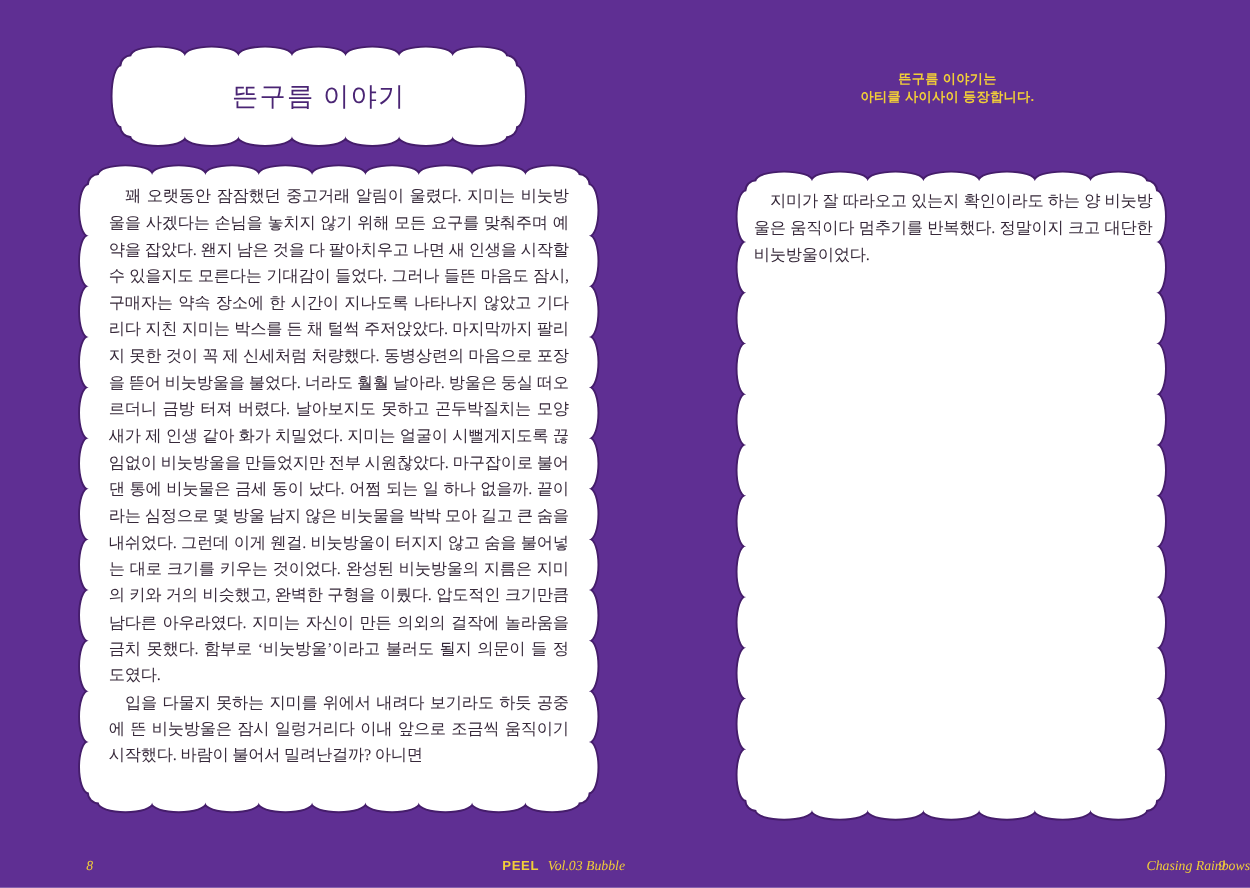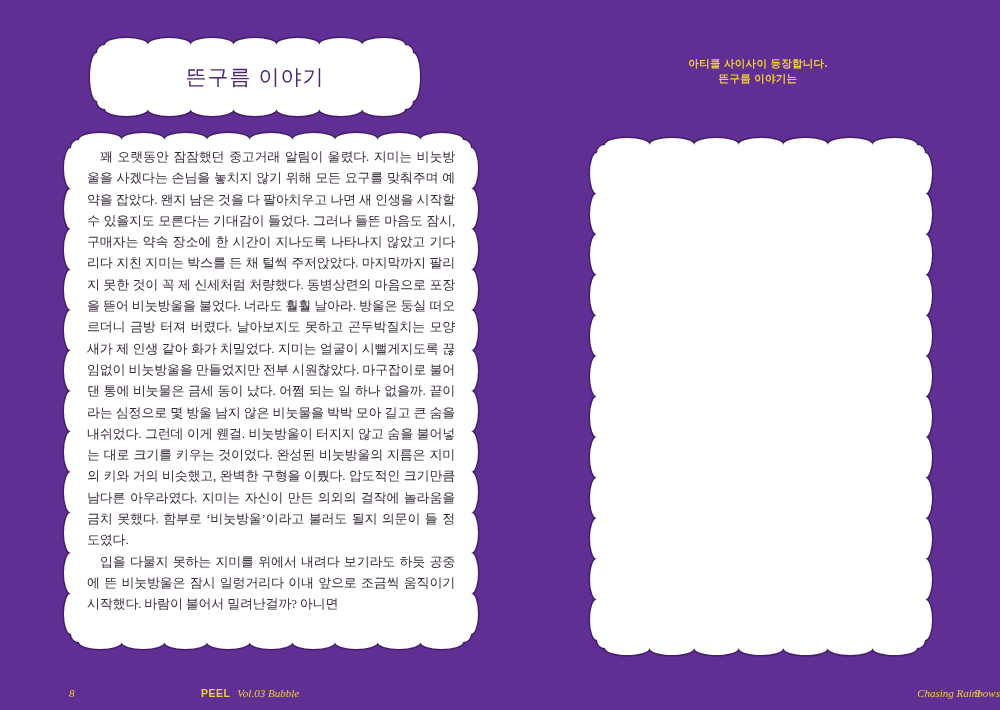--- a/index.html
+++ b/index.html
@@ -45,21 +45,21 @@
     margin:13px 0 13px 0 !important;
     color:#e8508c !important; font-weight:bold; text-indent:13px;
   }
 
   
   .footer-item {
     position:absolute; top:687px; color:#f1ce38; font-size:11px; font-style:italic;
   }
   #footer-pagenum-left  { left:69px; }
   #footer-pagenum-right { right:20px; }
-  #footer-center-left   { left:0; width:500px; text-align:center; font-style:normal; }
+  #footer-center-left   { left:0; width:500px; text-align:right; font-style:normal; }
   #footer-center-right  { left:500px; width:500px; text-align:right; }
   .brand {
     font-family:"Liberation Sans","DejaVu Sans",sans-serif;
     font-weight:bold; font-style:normal; font-size:10.5px; letter-spacing:0.5px;
   }
   .volume { font-style:italic; font-size:11px; margin-left:7px; }
 </style>
 </head>
 <body>
 
@@ -68,39 +68,40 @@
   <div class="cloud" id="title-cloud">
       <svg class="cloud-svg" viewBox="-4 -4 338 86">
         <path d="M 15 7 a 21.428571428571427 7 0 0 1 42.857142857142854 0 a 21.428571428571427 7 0 0 1 42.857142857142854 0 a 21.428571428571427 7 0 0 1 42.857142857142854 0 a 21.428571428571427 7 0 0 1 42.857142857142854 0 a 21.428571428571427 7 0 0 1 42.857142857142854 0 a 21.428571428571427 7 0 0 1 42.857142857142854 0 a 21.428571428571427 7 0 0 1 42.857142857142854 0 a 8 8 0 0 1 8 8 a 7 24 0 0 1 0 48 a 8 8 0 0 1 -8 8 a 21.428571428571427 7 0 0 1 -42.857142857142854 0 a 21.428571428571427 7 0 0 1 -42.857142857142854 0 a 21.428571428571427 7 0 0 1 -42.857142857142854 0 a 21.428571428571427 7 0 0 1 -42.857142857142854 0 a 21.428571428571427 7 0 0 1 -42.857142857142854 0 a 21.428571428571427 7 0 0 1 -42.857142857142854 0 a 21.428571428571427 7 0 0 1 -42.857142857142854 0 a 8 8 0 0 1 -8 -8 a 7 24 0 0 1 0 -48 a 8 8 0 0 1 8 -8 Z"></path>
       </svg>
     <div class="cloud-content">
       <div class="page-title">뜬구름 이야기</div>
     </div>
   </div>
 
   <div id="caption">
+    <div>뜬구름 이야기는</div>
     <div>아티클 사이사이 등장합니다.</div>
-    <div>뜬구름 이야기는</div>
   </div>
 
   <div class="cloud" id="left-body-cloud">
       <svg class="cloud-svg" viewBox="-4 -4 422 524">
         <path d="M 15 7 a 21.333333333333332 7 0 0 1 42.666666666666664 0 a 21.333333333333332 7 0 0 1 42.666666666666664 0 a 21.333333333333332 7 0 0 1 42.666666666666664 0 a 21.333333333333332 7 0 0 1 42.666666666666664 0 a 21.333333333333332 7 0 0 1 42.666666666666664 0 a 21.333333333333332 7 0 0 1 42.666666666666664 0 a 21.333333333333332 7 0 0 1 42.666666666666664 0 a 21.333333333333332 7 0 0 1 42.666666666666664 0 a 21.333333333333332 7 0 0 1 42.666666666666664 0 a 8 8 0 0 1 8 8 a 7 20.25 0 0 1 0 40.5 a 7 20.25 0 0 1 0 40.5 a 7 20.25 0 0 1 0 40.5 a 7 20.25 0 0 1 0 40.5 a 7 20.25 0 0 1 0 40.5 a 7 20.25 0 0 1 0 40.5 a 7 20.25 0 0 1 0 40.5 a 7 20.25 0 0 1 0 40.5 a 7 20.25 0 0 1 0 40.5 a 7 20.25 0 0 1 0 40.5 a 7 20.25 0 0 1 0 40.5 a 7 20.25 0 0 1 0 40.5 a 8 8 0 0 1 -8 8 a 21.333333333333332 7 0 0 1 -42.666666666666664 0 a 21.333333333333332 7 0 0 1 -42.666666666666664 0 a 21.333333333333332 7 0 0 1 -42.666666666666664 0 a 21.333333333333332 7 0 0 1 -42.666666666666664 0 a 21.333333333333332 7 0 0 1 -42.666666666666664 0 a 21.333333333333332 7 0 0 1 -42.666666666666664 0 a 21.333333333333332 7 0 0 1 -42.666666666666664 0 a 21.333333333333332 7 0 0 1 -42.666666666666664 0 a 21.333333333333332 7 0 0 1 -42.666666666666664 0 a 8 8 0 0 1 -8 -8 a 7 20.25 0 0 1 0 -40.5 a 7 20.25 0 0 1 0 -40.5 a 7 20.25 0 0 1 0 -40.5 a 7 20.25 0 0 1 0 -40.5 a 7 20.25 0 0 1 0 -40.5 a 7 20.25 0 0 1 0 -40.5 a 7 20.25 0 0 1 0 -40.5 a 7 20.25 0 0 1 0 -40.5 a 7 20.25 0 0 1 0 -40.5 a 7 20.25 0 0 1 0 -40.5 a 7 20.25 0 0 1 0 -40.5 a 7 20.25 0 0 1 0 -40.5 a 8 8 0 0 1 8 -8 Z"></path>
       </svg>
     <div class="cloud-content body-text">
       <p class="indent">꽤 오랫동안 잠잠했던 중고거래 알림이 울렸다. 지미는 비눗방울을 사겠다는 손님을 놓치지 않기 위해 모든 요구를 맞춰주며 예약을 잡았다. 왠지 남은 것을 다 팔아치우고 나면 새 인생을 시작할 수 있을지도 모른다는 기대감이 들었다. 그러나 들뜬 마음도 잠시, 구매자는 약속 장소에 한 시간이 지나도록 나타나지 않았고 기다리다 지친 지미는 박스를 든 채 털썩 주저앉았다. 마지막까지 팔리지 못한 것이 꼭 제 신세처럼 처량했다. 동병상련의 마음으로 포장을 뜯어 비눗방울을 불었다. 너라도 훨훨 날아라. 방울은 둥실 떠오르더니 금방 터져 버렸다. 날아보지도 못하고 곤두박질치는 모양새가 제 인생 같아 화가 치밀었다. 지미는 얼굴이 시뻘게지도록 끊임없이 비눗방울을 만들었지만 전부 시원찮았다. 마구잡이로 불어댄 통에 비눗물은 금세 동이 났다. 어쩜 되는 일 하나 없을까. 끝이라는 심정으로 몇 방울 남지 않은 비눗물을 박박 모아 길고 큰 숨을 내쉬었다. 그런데 이게 웬걸. 비눗방울이 터지지 않고 숨을 불어넣는 대로 크기를 키우는 것이었다. 완성된 비눗방울의 지름은 지미의 키와 거의 비슷했고, 완벽한 구형을 이뤘다. 압도적인 크기만큼 남다른 아우라였다. 지미는 자신이 만든 의외의 걸작에 놀라움을 금치 못했다. 함부로 ‘비눗방울’이라고 불러도 될지 의문이 들 정도였다.</p>
       <p class="indent"><span>입을 다물지 못하는 지미를 위에서 내려다 보기라도 하듯 공중에 뜬 비눗방울은 잠시 일렁거리다 이내 앞으로 조금씩 움직이기 시작했다. 바람이 불어서 밀려난걸까? 아니면 </span></p>
     </div>
   </div>
 
   <div class="cloud" id="right-body-cloud">
       <svg class="cloud-svg" viewBox="-4 -4 350 525">
         <path d="M 15 7 a 22.285714285714285 7 0 0 1 44.57142857142857 0 a 22.285714285714285 7 0 0 1 44.57142857142857 0 a 22.285714285714285 7 0 0 1 44.57142857142857 0 a 22.285714285714285 7 0 0 1 44.57142857142857 0 a 22.285714285714285 7 0 0 1 44.57142857142857 0 a 22.285714285714285 7 0 0 1 44.57142857142857 0 a 22.285714285714285 7 0 0 1 44.57142857142857 0 a 8 8 0 0 1 8 8 a 7 20.291666666666668 0 0 1 0 40.583333333333336 a 7 20.291666666666668 0 0 1 0 40.583333333333336 a 7 20.291666666666668 0 0 1 0 40.583333333333336 a 7 20.291666666666668 0 0 1 0 40.583333333333336 a 7 20.291666666666668 0 0 1 0 40.583333333333336 a 7 20.291666666666668 0 0 1 0 40.583333333333336 a 7 20.291666666666668 0 0 1 0 40.583333333333336 a 7 20.291666666666668 0 0 1 0 40.583333333333336 a 7 20.291666666666668 0 0 1 0 40.583333333333336 a 7 20.291666666666668 0 0 1 0 40.583333333333336 a 7 20.291666666666668 0 0 1 0 40.583333333333336 a 7 20.291666666666668 0 0 1 0 40.583333333333336 a 8 8 0 0 1 -8 8 a 22.285714285714285 7 0 0 1 -44.57142857142857 0 a 22.285714285714285 7 0 0 1 -44.57142857142857 0 a 22.285714285714285 7 0 0 1 -44.57142857142857 0 a 22.285714285714285 7 0 0 1 -44.57142857142857 0 a 22.285714285714285 7 0 0 1 -44.57142857142857 0 a 22.285714285714285 7 0 0 1 -44.57142857142857 0 a 22.285714285714285 7 0 0 1 -44.57142857142857 0 a 8 8 0 0 1 -8 -8 a 7 20.291666666666668 0 0 1 0 -40.583333333333336 a 7 20.291666666666668 0 0 1 0 -40.583333333333336 a 7 20.291666666666668 0 0 1 0 -40.583333333333336 a 7 20.291666666666668 0 0 1 0 -40.583333333333336 a 7 20.291666666666668 0 0 1 0 -40.583333333333336 a 7 20.291666666666668 0 0 1 0 -40.583333333333336 a 7 20.291666666666668 0 0 1 0 -40.583333333333336 a 7 20.291666666666668 0 0 1 0 -40.583333333333336 a 7 20.291666666666668 0 0 1 0 -40.583333333333336 a 7 20.291666666666668 0 0 1 0 -40.583333333333336 a 7 20.291666666666668 0 0 1 0 -40.583333333333336 a 7 20.291666666666668 0 0 1 0 -40.583333333333336 a 8 8 0 0 1 8 -8 Z"></path>
       </svg>
     <div class="cloud-content body-text">
+      <p class="indent">지미가 잘 따라오고 있는지 확인이라도 하는 양 비눗방울은 움직이다 멈추기를 반복했다. 정말이지 크고 대단한 비눗방울이었다.</p>
     </div>
   </div>
 
   <div class="footer-item" id="footer-pagenum-left">8</div>
   <div class="footer-item" id="footer-center-left"><span class="brand">PEEL</span><span class="volume">Vol.03 Bubble</span></div>
   <div class="footer-item" id="footer-center-right">Chasing Rainbows</div>
   <div class="footer-item" id="footer-pagenum-right">9</div>
 
 </div>
 

